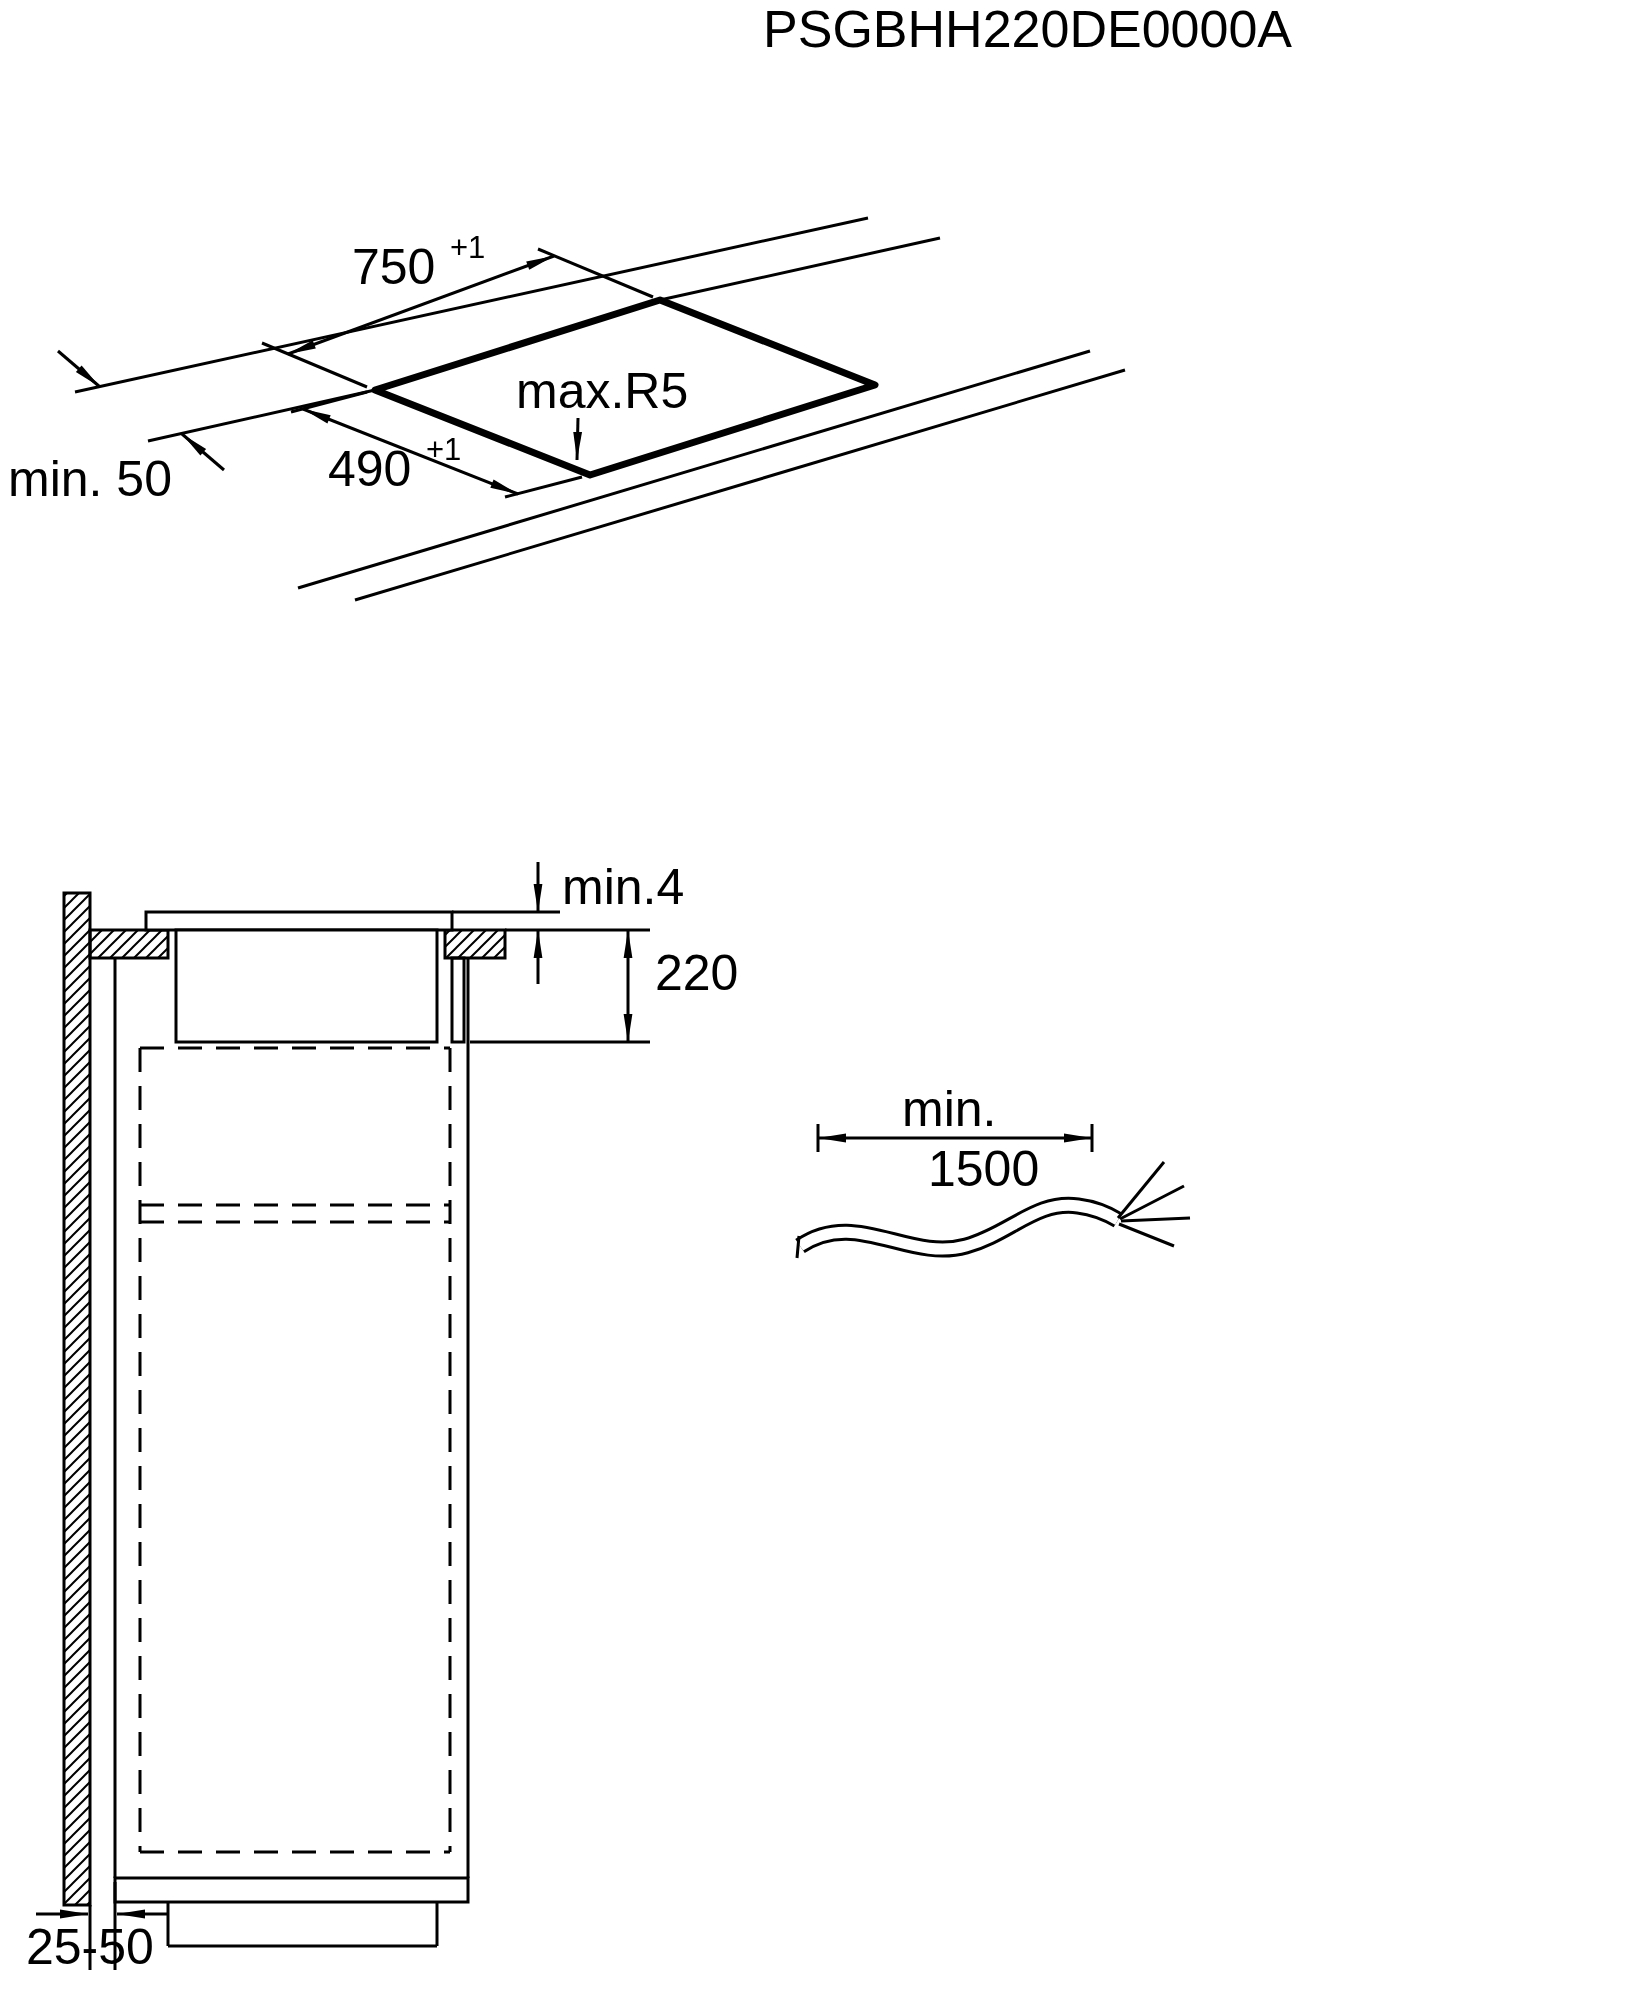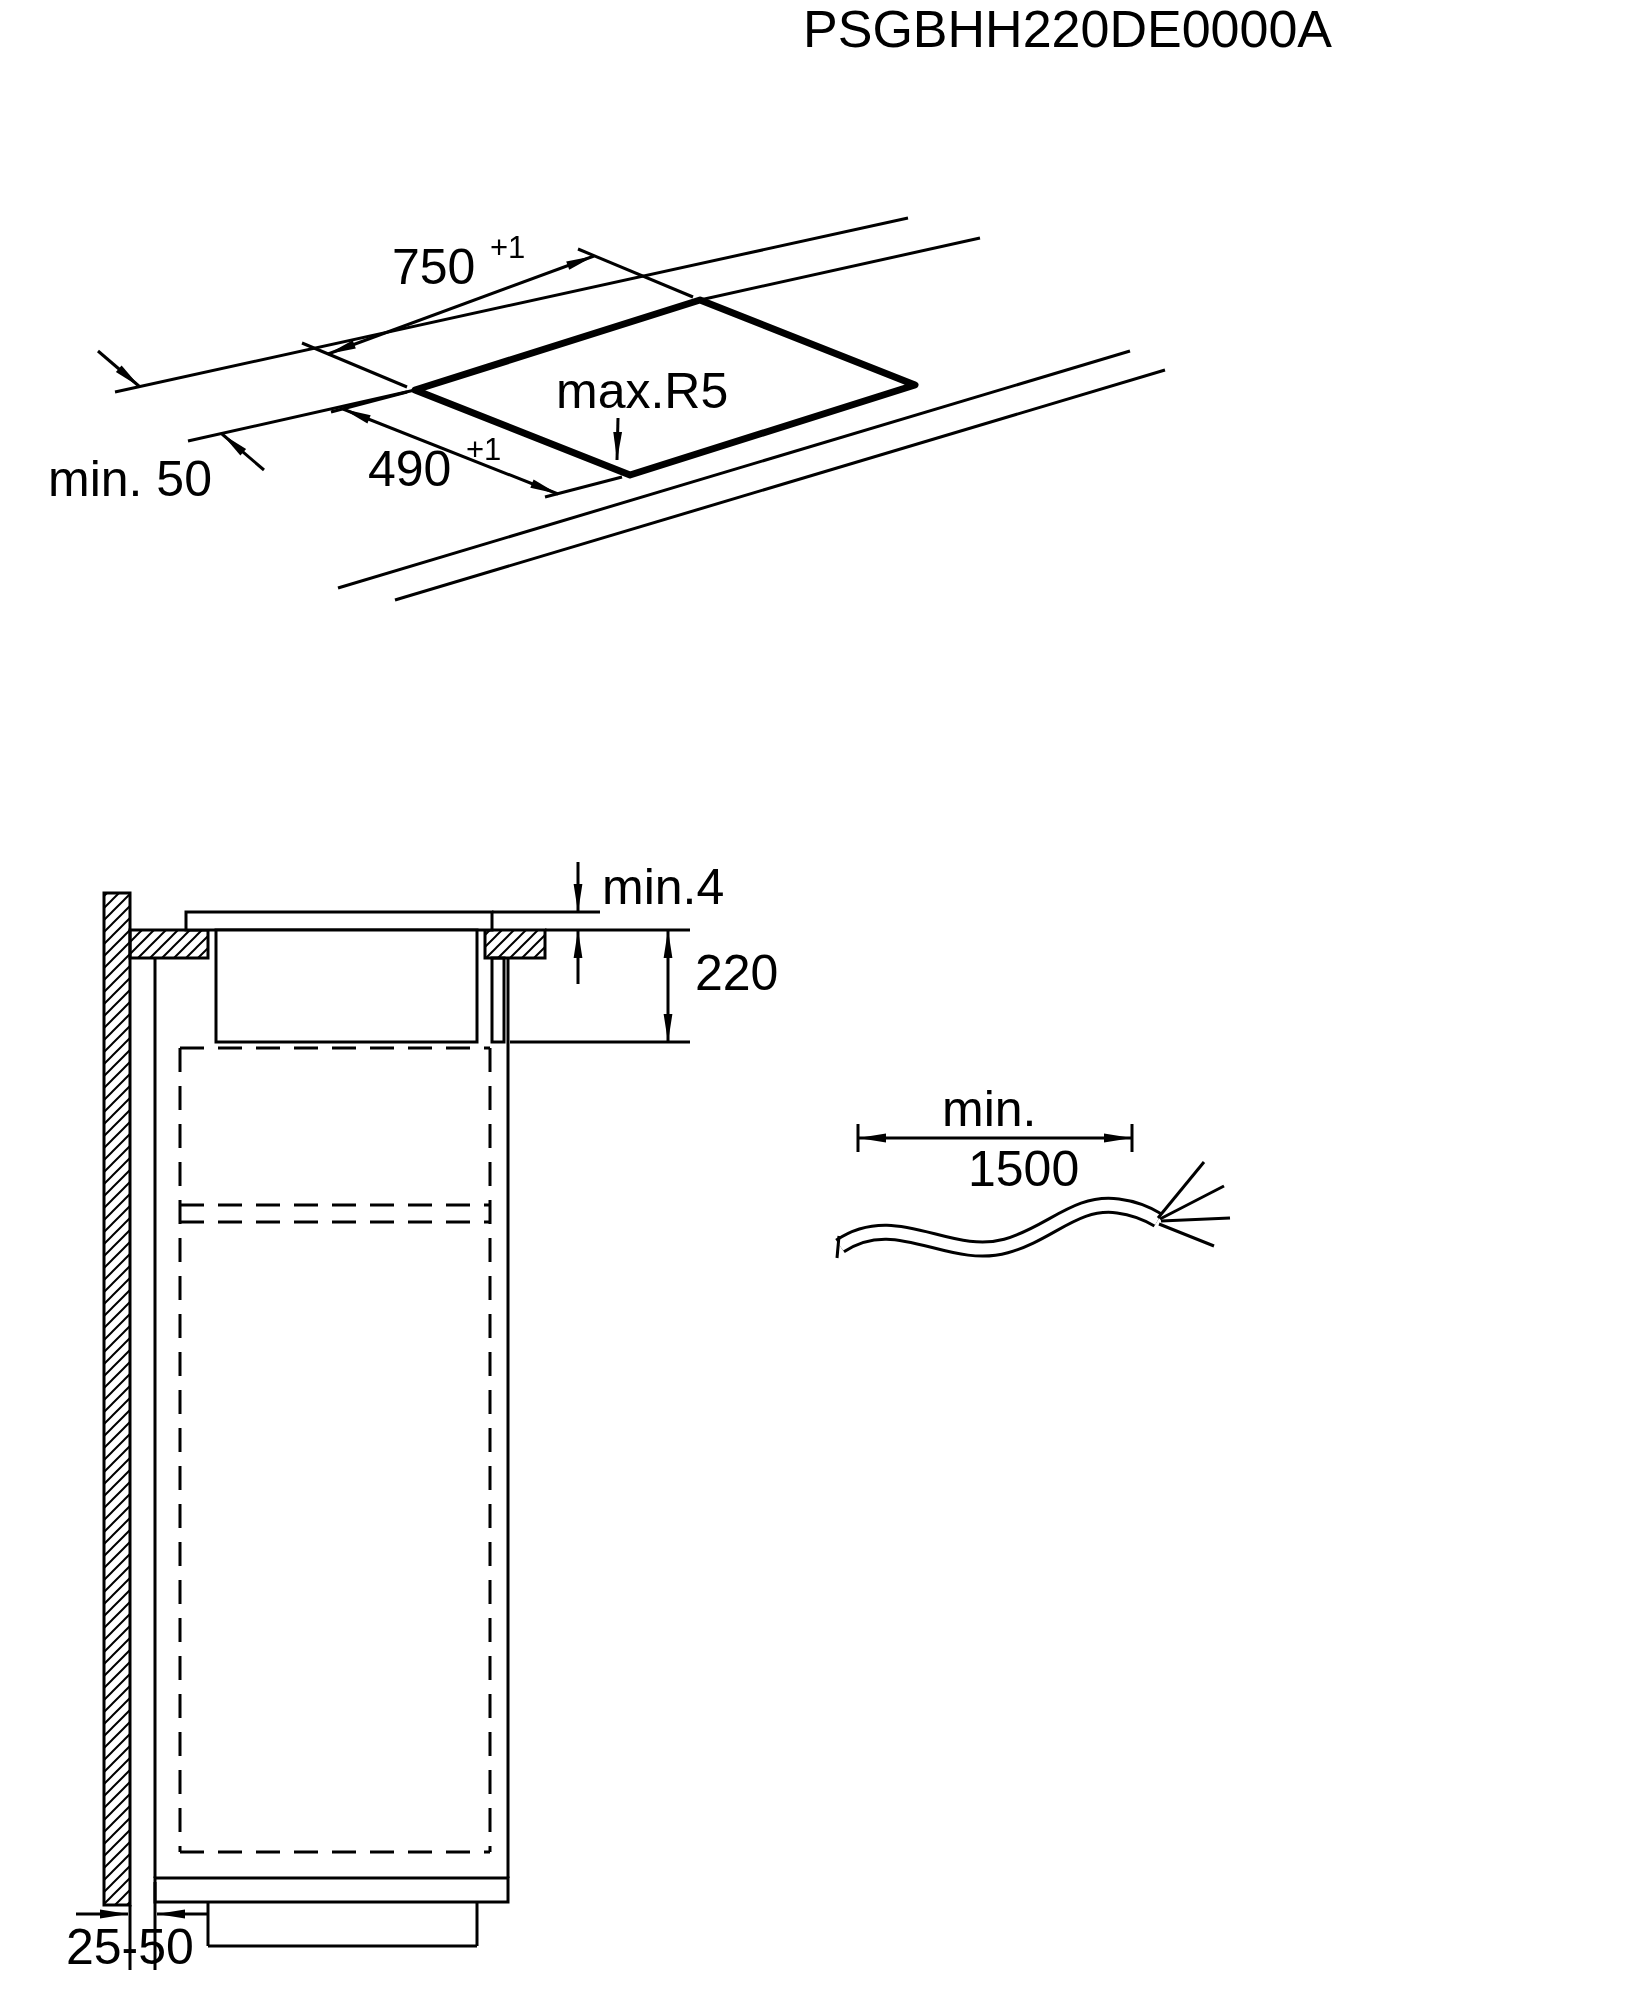--- a/index.html
+++ b/index.html
@@ -1,16 +1,16 @@
 <!DOCTYPE html>
 <html><head>
 <meta charset="utf-8">
 <style>
   html,body{margin:0;padding:0;background:#ffffff;}
-  .canvas{width:1608px;height:2000px;background:#ffffff;position:relative;overflow:hidden;padding-left:40px;}
+  .canvas{width:1608px;height:2000px;background:#ffffff;position:relative;overflow:hidden;}
   svg{display:block;}
   .lbl{font-family:"Liberation Sans","DejaVu Sans",sans-serif;font-size:50px;fill:#000;}
   .sup{font-family:"Liberation Sans","DejaVu Sans",sans-serif;font-size:31px;fill:#000;}
   .ttl{font-family:"Liberation Sans","DejaVu Sans",sans-serif;font-size:52px;fill:#000;}
   .thin{stroke:#000;stroke-width:3;fill:none;}
   .thick{stroke:#000;stroke-width:7;fill:none;stroke-linejoin:round;}
   .dim{stroke:#000;stroke-width:3;fill:none;}
   .dash{stroke:#000;stroke-width:3;fill:none;stroke-dasharray:24 14;}
   .whitebox{fill:#ffffff;stroke:#000;stroke-width:3;}
   .outline{fill:none;stroke:#000;stroke-width:3;}

